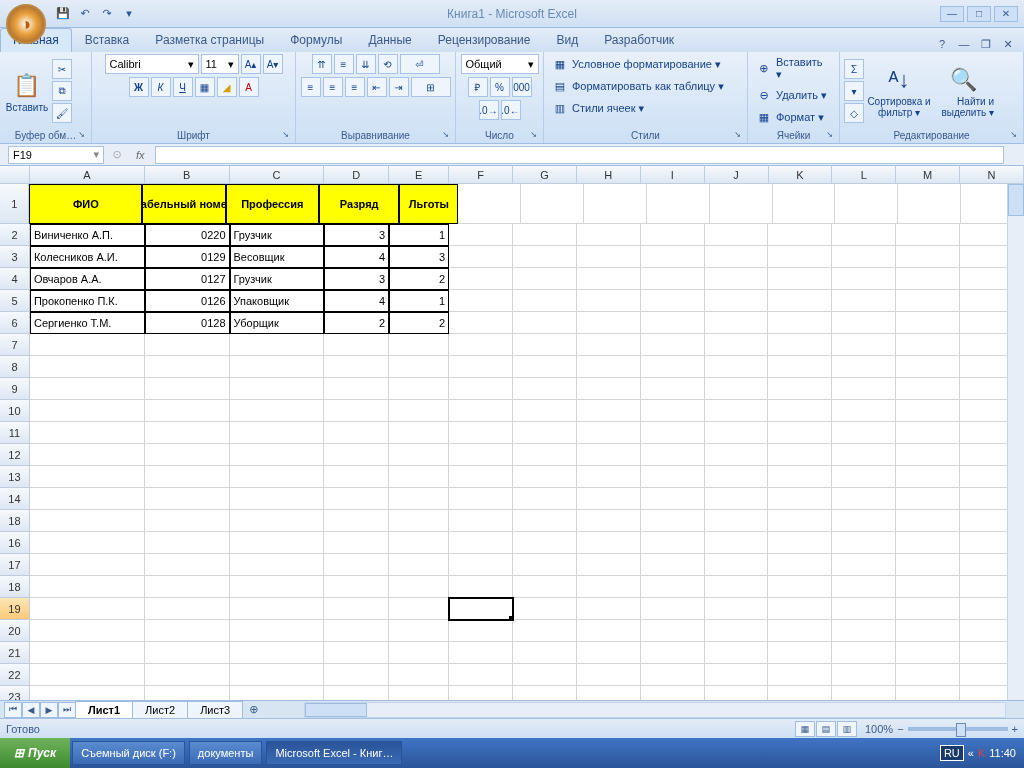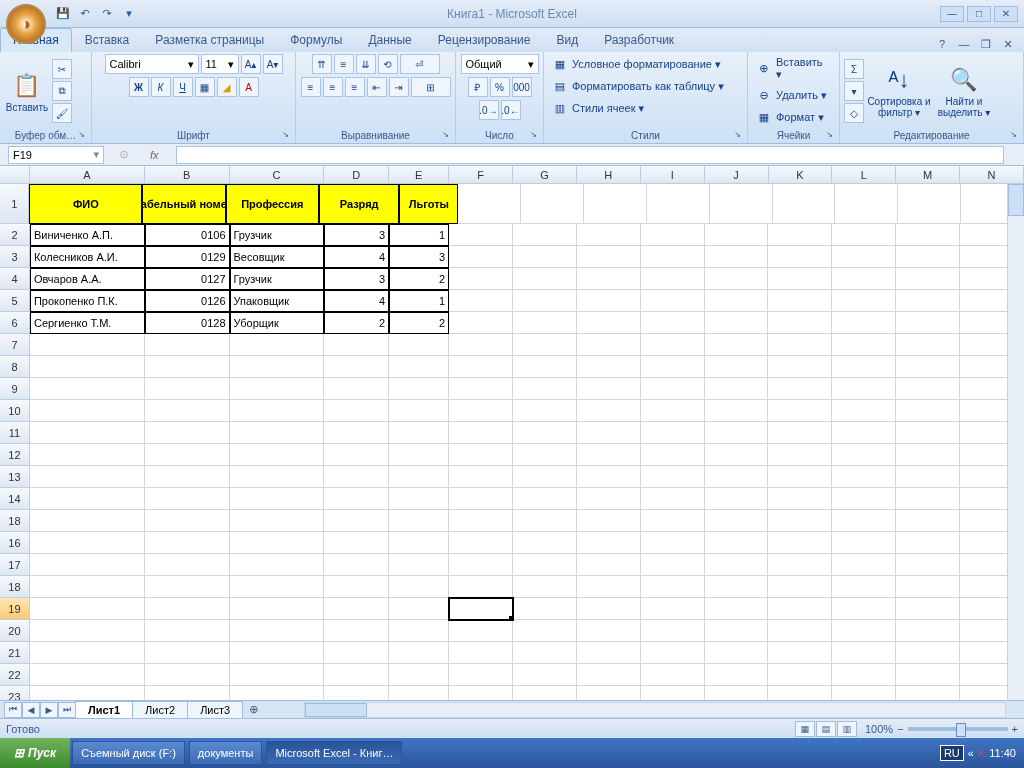--- a/index.html
+++ b/index.html
@@ -30,21 +30,21 @@
 .big-btn { display:flex; flex-direction:column; align-items:center; justify-content:center; width:46px; height:66px; font-size:10px; color:#15428b; cursor:pointer;}
 .big-btn .ico { width:32px;height:32px; display:flex;align-items:center;justify-content:center;font-size:22px;}
 .mini { width:20px; height:20px; border:1px solid #a9c3e6; background:#eef5fd; display:flex;align-items:center;justify-content:center;font-size:10px;color:#15428b; cursor:pointer;}
 .col { display:flex;flex-direction:column;gap:2px;}
 .row { display:flex;gap:2px;align-items:center;}
 .font-select { height:20px; border:1px solid #a9c3e6;background:#fff;font-size:11px;padding:0 4px;display:flex;align-items:center;justify-content:space-between;}
 .styles-btn { display:flex;align-items:center;gap:4px;font-size:11px;color:#15428b;padding:2px 4px;cursor:pointer;}
 .styles-btn .sico{width:16px;height:16px;display:flex;align-items:center;justify-content:center;}
 
 
-.fbar { height:22px; background:#e8eef7; border-bottom:1px solid #9fbde0; display:flex;align-items:center; gap:11px; padding-left:8px;}
+.fbar { height:22px; background:#e8eef7; border-bottom:1px solid #9fbde0; display:flex;align-items:center; gap:4px; padding-left:8px;}
 .namebox { width:96px;height:18px;background:#fff;border:1px solid #a9c3e6;display:flex;align-items:center;padding:0 4px;font-size:11px;justify-content:space-between;}
 .fx-area { flex:1; background:#fff;border:1px solid #a9c3e6;height:18px;margin-right:20px;}
 .fx-lab { font-style:italic; color:#6a6a6a; padding:0 6px;}
 
 
 .gridwrap { flex:1; display:flex; flex-direction:column; background:#fff; position:relative; overflow:hidden;}
 .colheads { display:flex; height:18px; }
 .rowhead, .ch { background:linear-gradient(#f6f9fd,#dde7f3); border-right:1px solid #c0cddf;border-bottom:1px solid #c0cddf; display:flex;align-items:center;justify-content:center;font-size:11px;color:#333;}
 .corner { width:30px; }
 .rows { flex:1; overflow:hidden;}
@@ -249,21 +249,21 @@
         <div class="mini">Σ</div>
         <div class="mini">▾</div>
         <div class="mini">◇</div>
       </div>
       <div class="big-btn" style="width:66px">
         <div class="ico">ᴬ↓</div>
         <span style="text-align:center">Сортировка и фильтр ▾</span>
       </div>
       <div class="big-btn" style="width:60px">
         <div class="ico">🔍</div>
-        <span style="text-align:center">Найти и выделить ▾</span>
+        <span style="text-align:right">Найти и выделить ▾</span>
       </div>
     </div>
     <div class="rgroup-label">Редактирование</div>
   </div>
 </div>
 
 <div class="fbar">
   <div class="namebox">
       <span>F19</span>
       <span style="color:#888">▾</span>
@@ -305,21 +305,21 @@
         <div class="cell" style="width: 64px; position: relative;"></div>
         <div class="cell" style="width: 64px; position: relative;"></div>
         <div class="cell" style="width: 64px; position: relative;"></div>
         <div class="cell" style="width: 64px; position: relative;"></div>
         <div class="cell" style="width: 64px; position: relative;"></div>
         <div class="cell" style="width: 64px; position: relative;"></div>
       </div>
       <div class="gridrow">
         <div class="rowhead">2</div>
         <div class="cell tbl" style="width: 115px; position: relative;">Виниченко А.П.</div>
-        <div class="cell tbl num" style="width: 85px; position: relative;">0106</div>
+        <div class="cell tbl num" style="width: 85px; position: relative;">0220</div>
         <div class="cell tbl" style="width: 95px; position: relative;">Грузчик</div>
         <div class="cell tbl num" style="width: 65px; position: relative;">3</div>
         <div class="cell tbl num" style="width: 60px; position: relative;">1</div>
         <div class="cell" style="width: 64px; position: relative;"></div>
         <div class="cell" style="width: 64px; position: relative;"></div>
         <div class="cell" style="width: 64px; position: relative;"></div>
         <div class="cell" style="width: 64px; position: relative;"></div>
         <div class="cell" style="width: 64px; position: relative;"></div>
         <div class="cell" style="width: 64px; position: relative;"></div>
         <div class="cell" style="width: 64px; position: relative;"></div>

